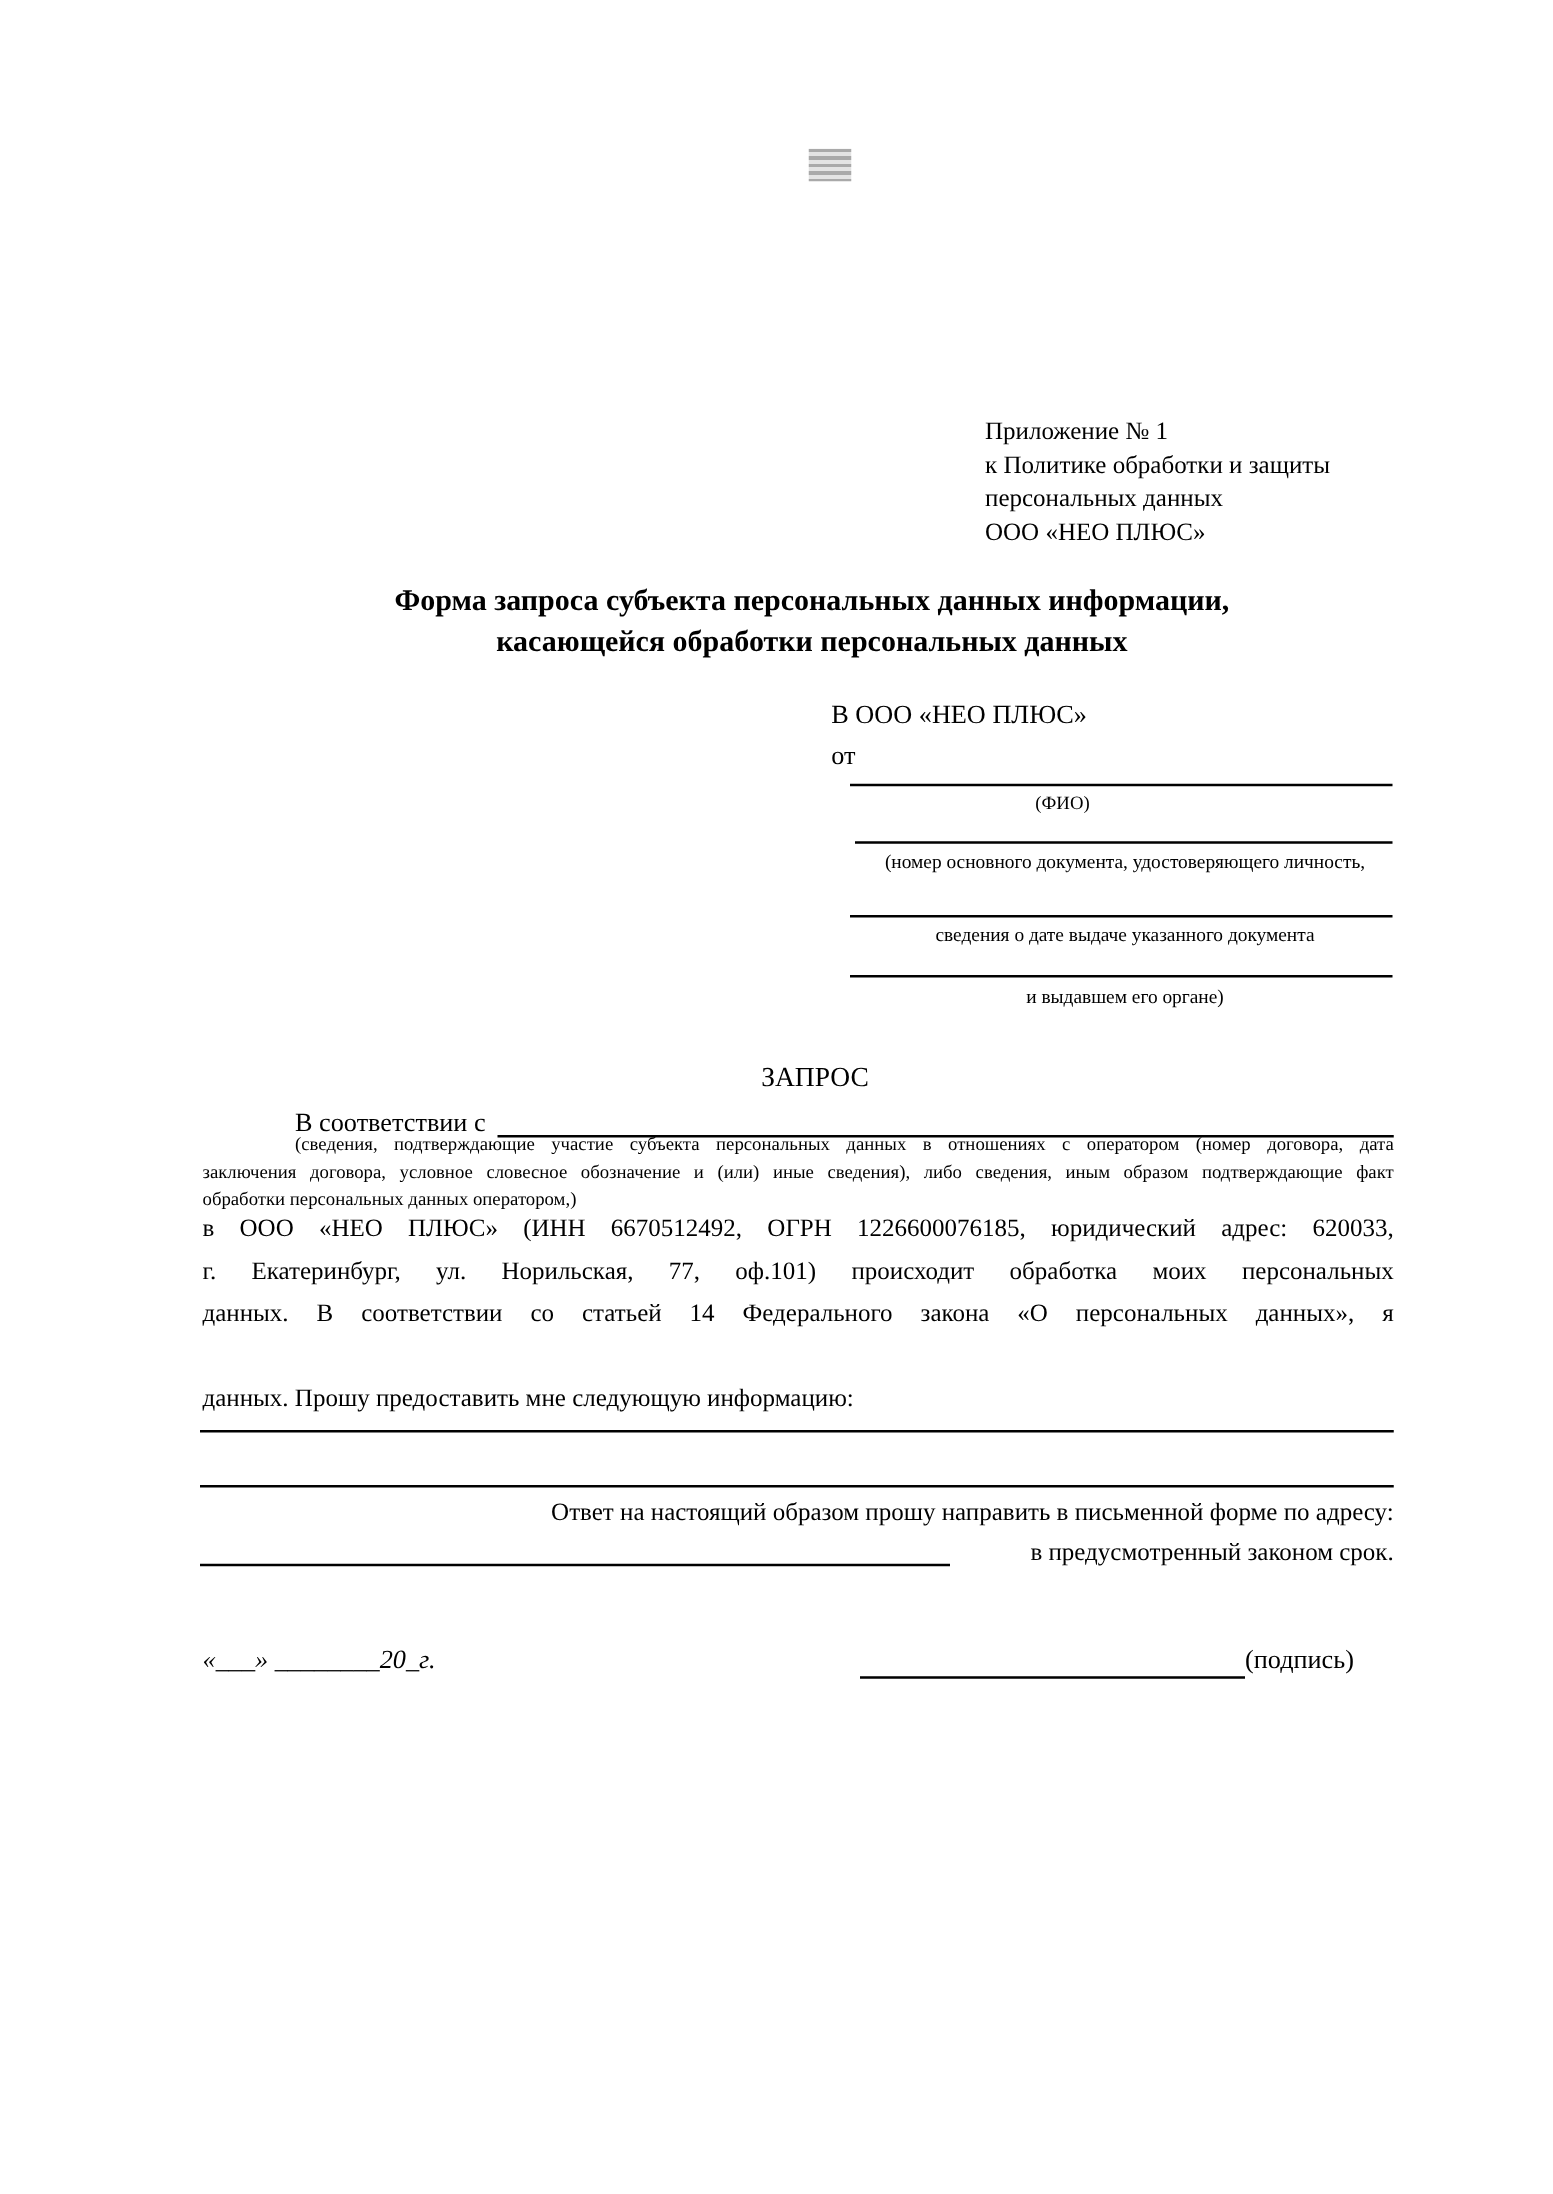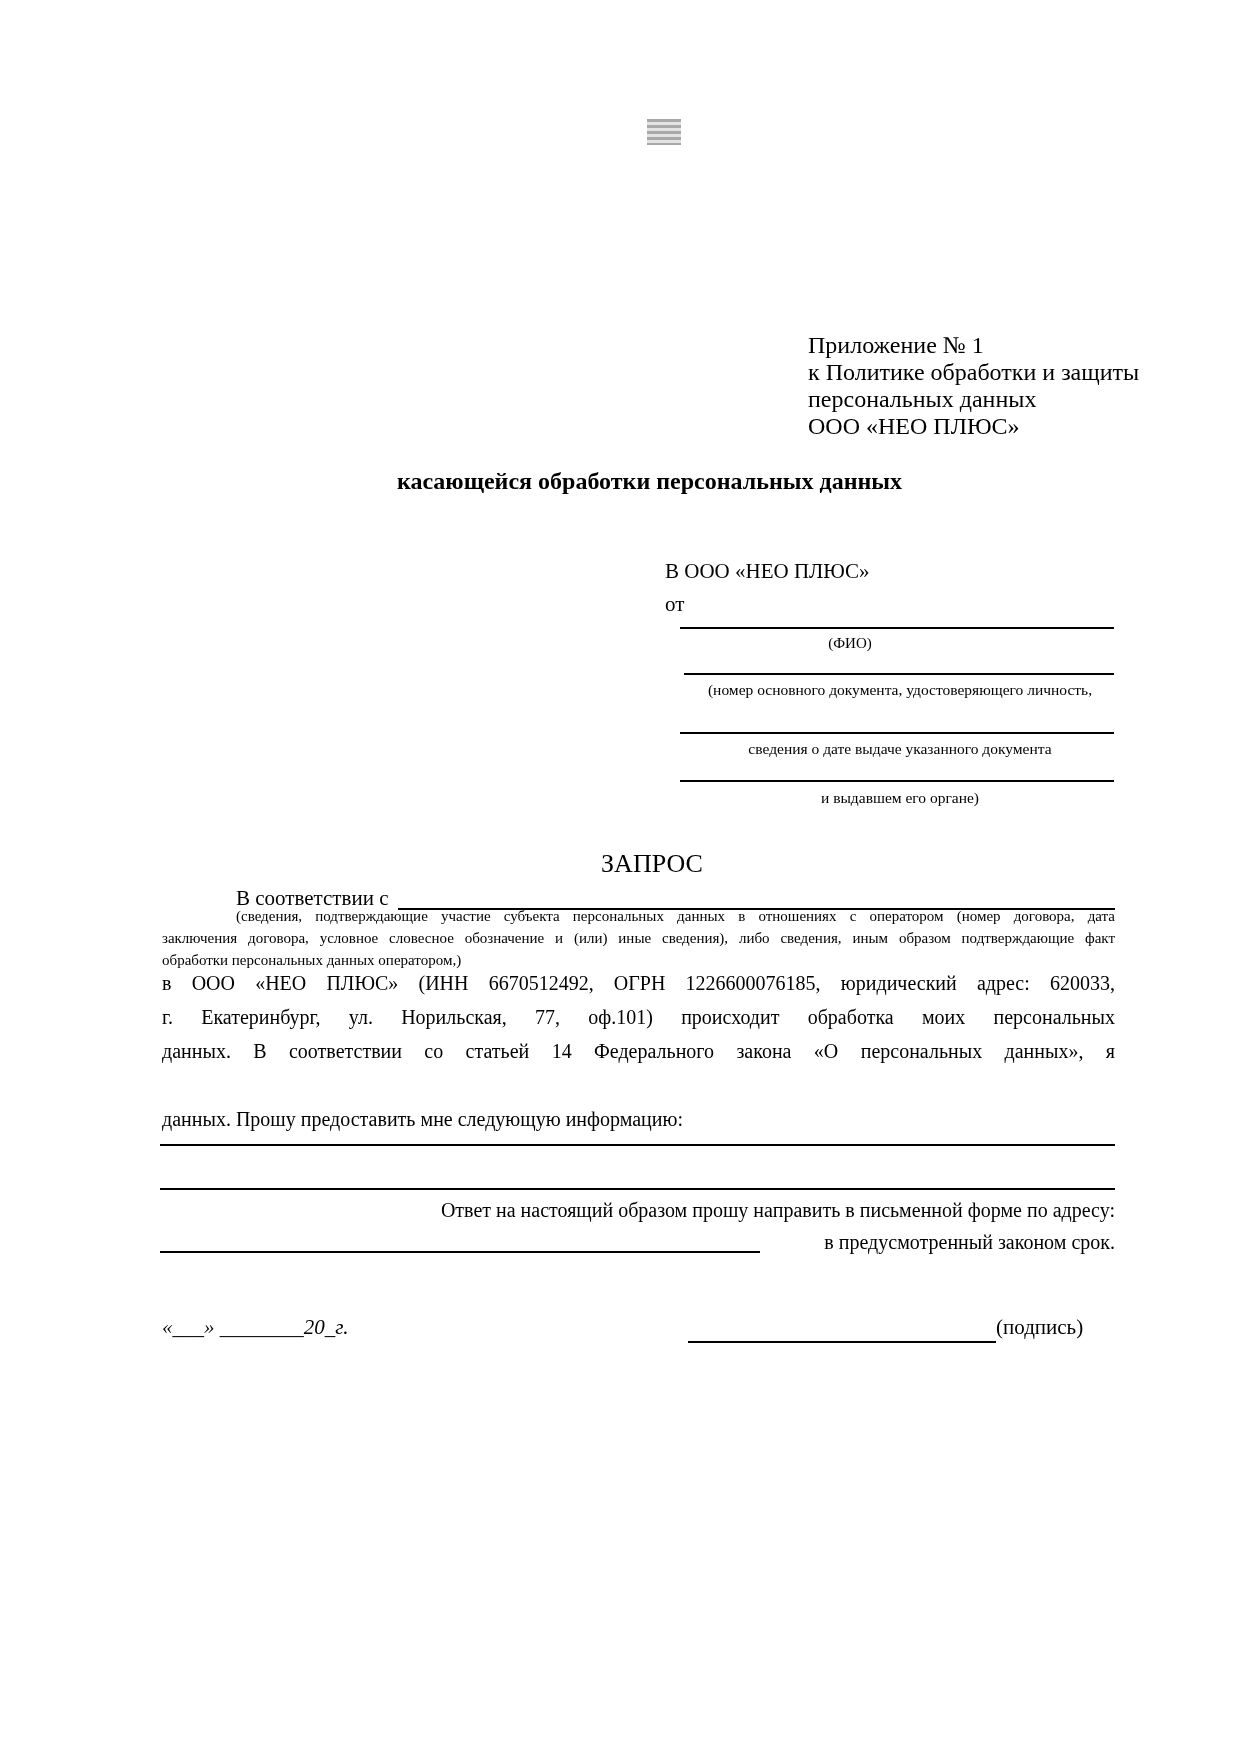--- a/index.html
+++ b/index.html
@@ -14,39 +14,39 @@
   .abs { position:absolute; }
 
   
   .thumb {
     position:absolute; left:647px; top:119px; width:34px; height:26px;
     background:repeating-linear-gradient(180deg,
       #a9a9a9 0px, #a9a9a9 3px,
       #e3e3e3 3px, #e3e3e3 6px);
   }
 
-  .appendix { left:808px; top:332px; font-size:24px; line-height:27px; white-space:nowrap; }
+  .appendix { left:788px; top:332px; font-size:20px; line-height:27px; white-space:nowrap; }
 
   .doc-title {
     left:162px; top:465px; width:975px;
     font-size:24px; font-weight:bold; line-height:33px;
     text-align:center; white-space:nowrap;
   }
 
   .t21 { font-size:21px; line-height:25px; white-space:nowrap; }
 
   .rule { position:absolute; height:0; border-top:2px solid #000; }
 
   .cap {
     position:absolute; font-size:15px; line-height:18px;
     text-align:center; white-space:nowrap;
   }
   .cap16 { font-size:15.5px; }
 
-  .heading { left:162px; top:849px; width:980px; font-size:26px; text-align:center; }
+  .heading { left:162px; top:849px; width:980px; font-size:22px; text-align:center; }
 
   .note-line {
     position:absolute; left:162px; width:953px;
     font-size:15px; line-height:20px;
   }
   .body-line {
     position:absolute; left:162px; width:953px;
     font-size:20px; line-height:27px;
   }
   .jl { text-align:justify; text-align-last:justify; }
@@ -61,20 +61,21 @@
   <div class="thumb"></div>
 
   <div class="abs appendix">
     <div>Приложение № 1</div>
     <div>к Политике обработки и защиты</div>
     <div>персональных данных</div>
     <div>ООО «НЕО ПЛЮС»</div>
   </div>
 
   <div class="abs doc-title">
+    <div>Форма запроса субъекта персональных данных информации,</div>
     <div>касающейся обработки персональных данных</div>
   </div>
 
   <div class="abs t21" style="left:665px; top:559px;">В ООО «НЕО ПЛЮС»</div>
   <div class="abs t21" style="left:665px; top:592px;">от</div>
 
   <div class="rule" style="left:680px; top:627px; width:434px;"></div>
   <div class="cap" style="left:680px; top:634px; width:340px;">(ФИО)</div>
 
   <div class="rule" style="left:684px; top:673px; width:430px;"></div>

